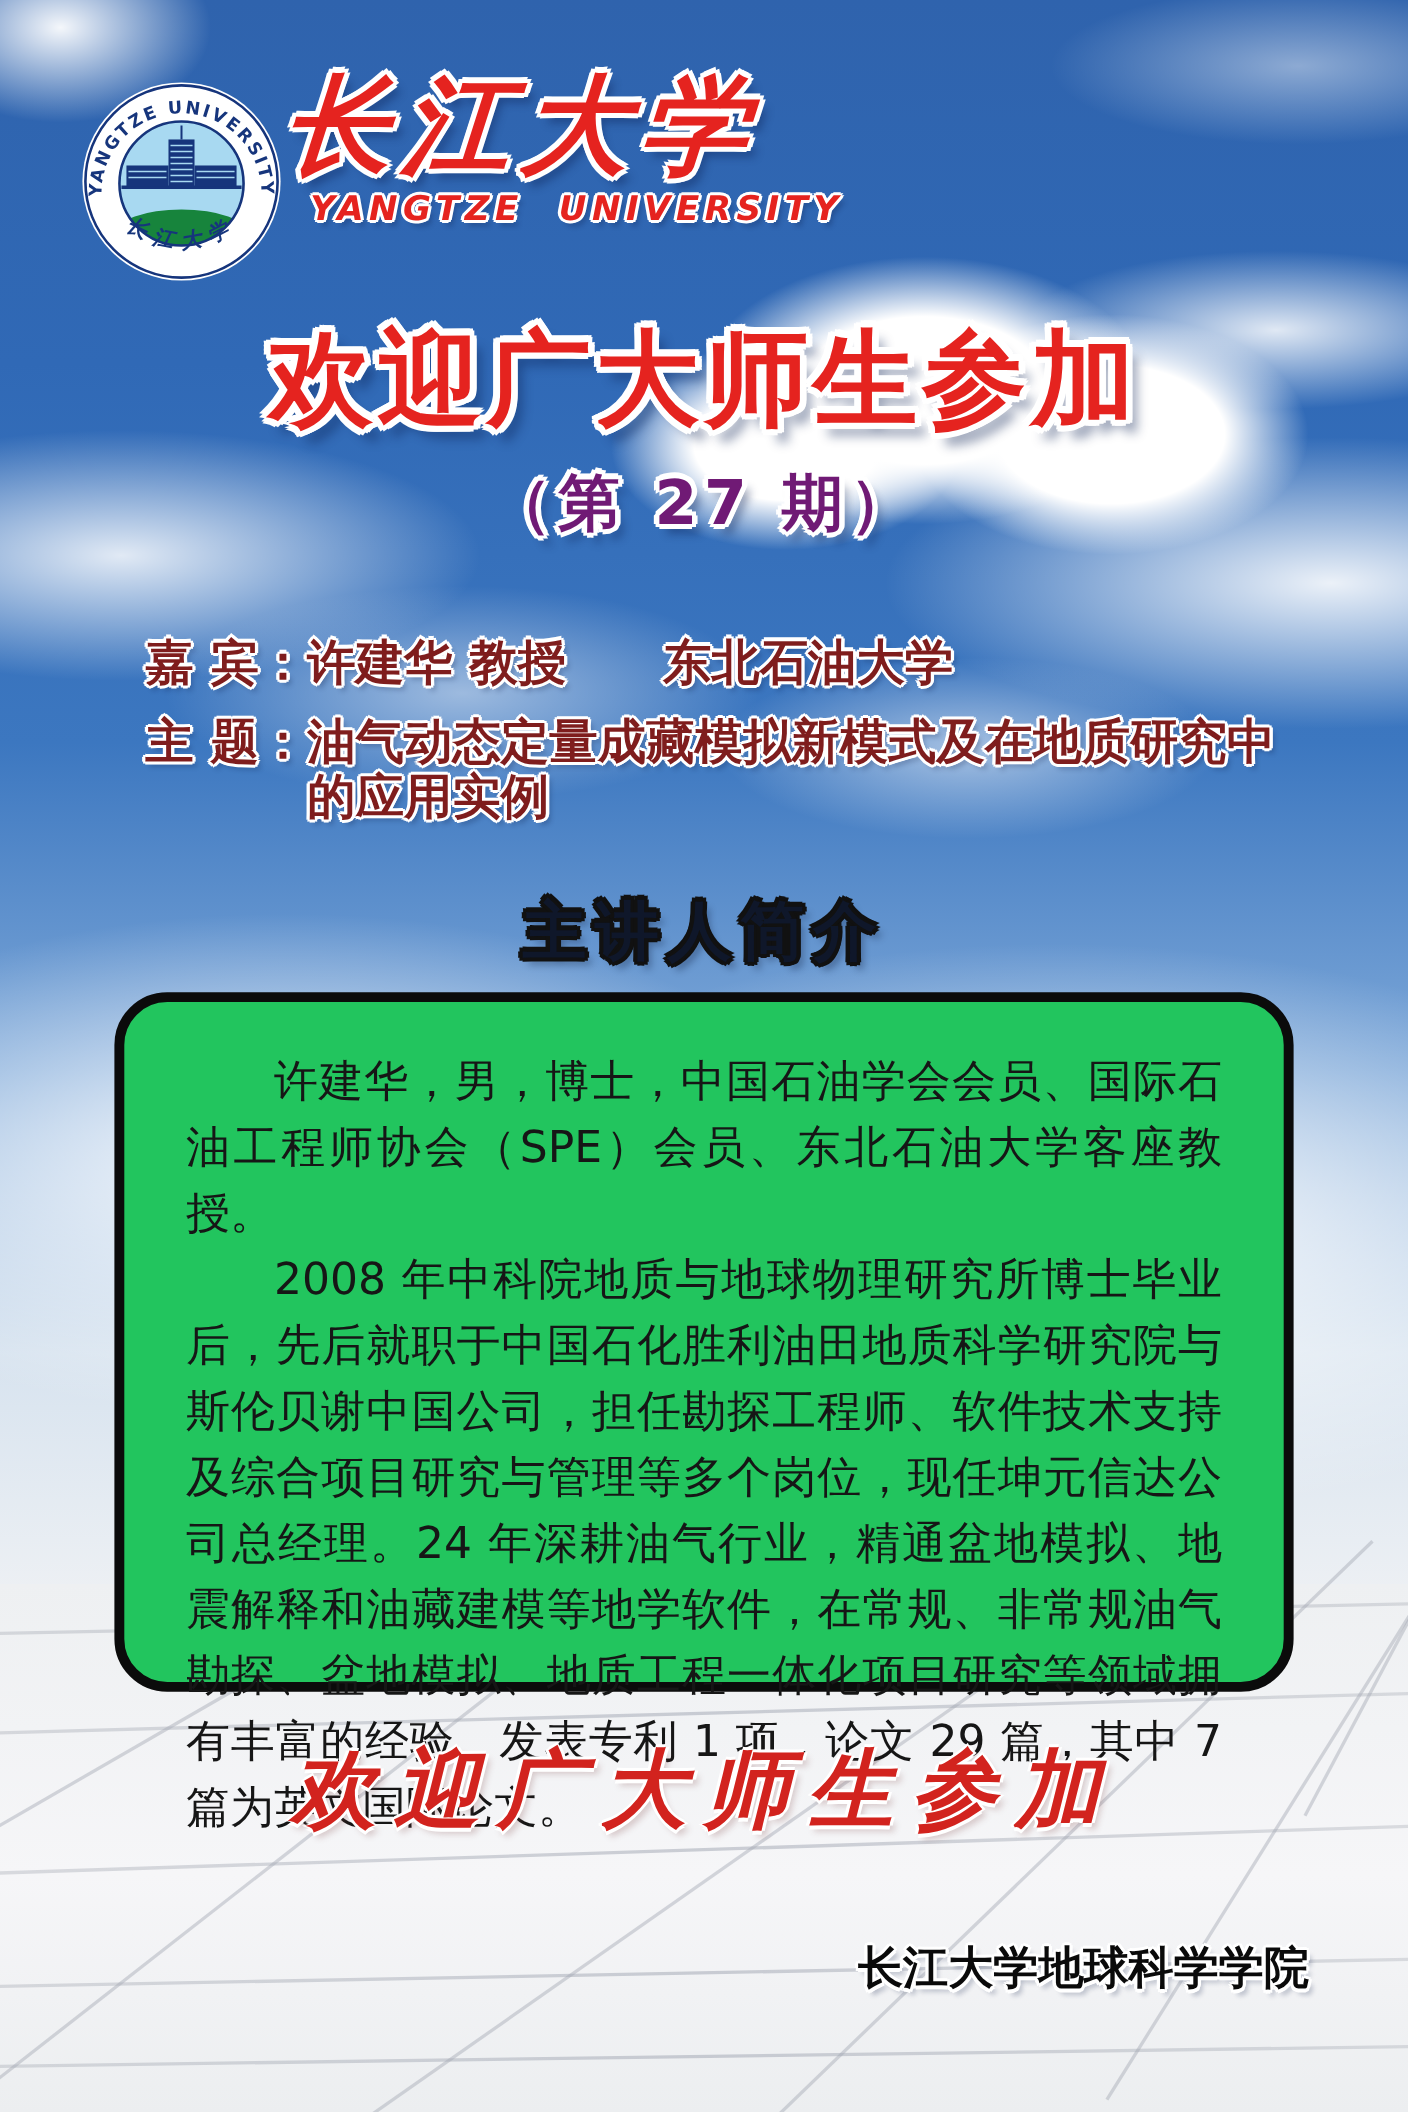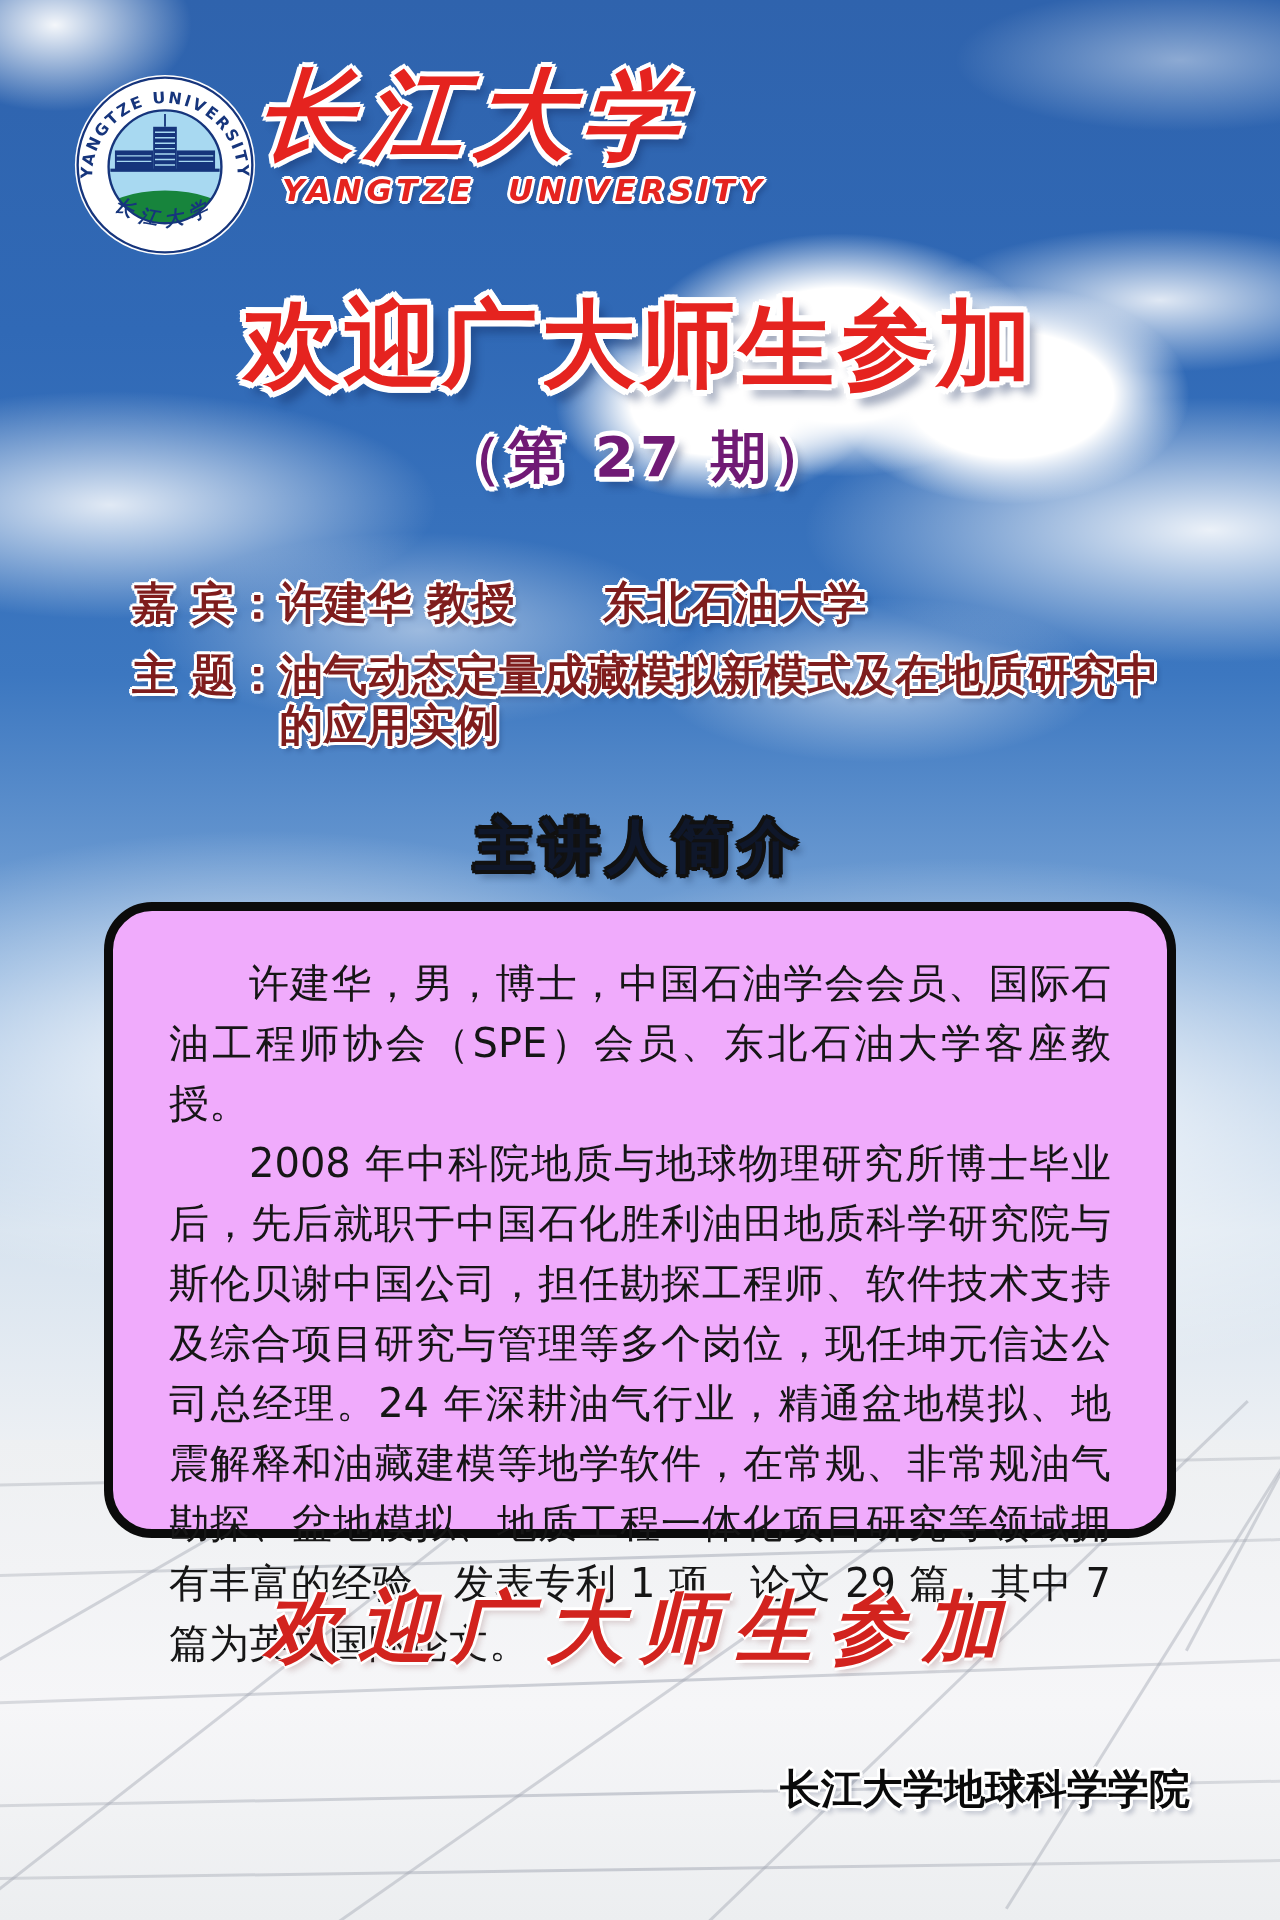--- a/index.html
+++ b/index.html
@@ -72,21 +72,21 @@
   
   .info{position:absolute;left:132px;top:536px;right:60px;color:#7f1d1d;margin-top:42px;}
   .info-row{display:flex;align-items:flex-start;margin-bottom:21px;
     font-size:44px;font-weight:900;line-height:1.15;}
   .info-label{white-space:nowrap;flex:0 0 auto;}
   .info-value{flex:1 1 auto;white-space:pre-line;}
   
   .section-heading{position:absolute;left:0;top:808px;width:100%;text-align:center;
     font-size:58px;font-weight:700;color:#0f172a;letter-spacing:8px;}
   .bio-box{position:absolute;left:104px;top:902px;width:1072px;height:636px;
-    box-sizing:border-box;background:#f0abfc;border:9px solid #0b0b0b;border-radius:48px;
+    box-sizing:border-box;background:#22c55e;border:9px solid #0b0b0b;border-radius:48px;
     padding:42px 56px 0 56px;}
   .bio-box p{margin:0;font-size:40px;line-height:1.5;color:#161616;
     text-indent:2em;text-align:justify;}
   .bio-box p + p{}
   
   .welcome{position:absolute;left:0;top:1576px;width:100%;text-align:center;
     font-size:78px;font-weight:900;font-style:italic;color:#d2231e;letter-spacing:16px;
     text-shadow:-3px 0 0 #fff,3px 0 0 #fff,0 -3px 0 #fff,0 3px 0 #fff,4px 5px 6px rgba(120,60,60,.25);}
   .signature{position:absolute;right:90px;top:1760px;text-align:center;
     font-size:41px;font-weight:900;color:#0a0a0a;line-height:1.45;}

